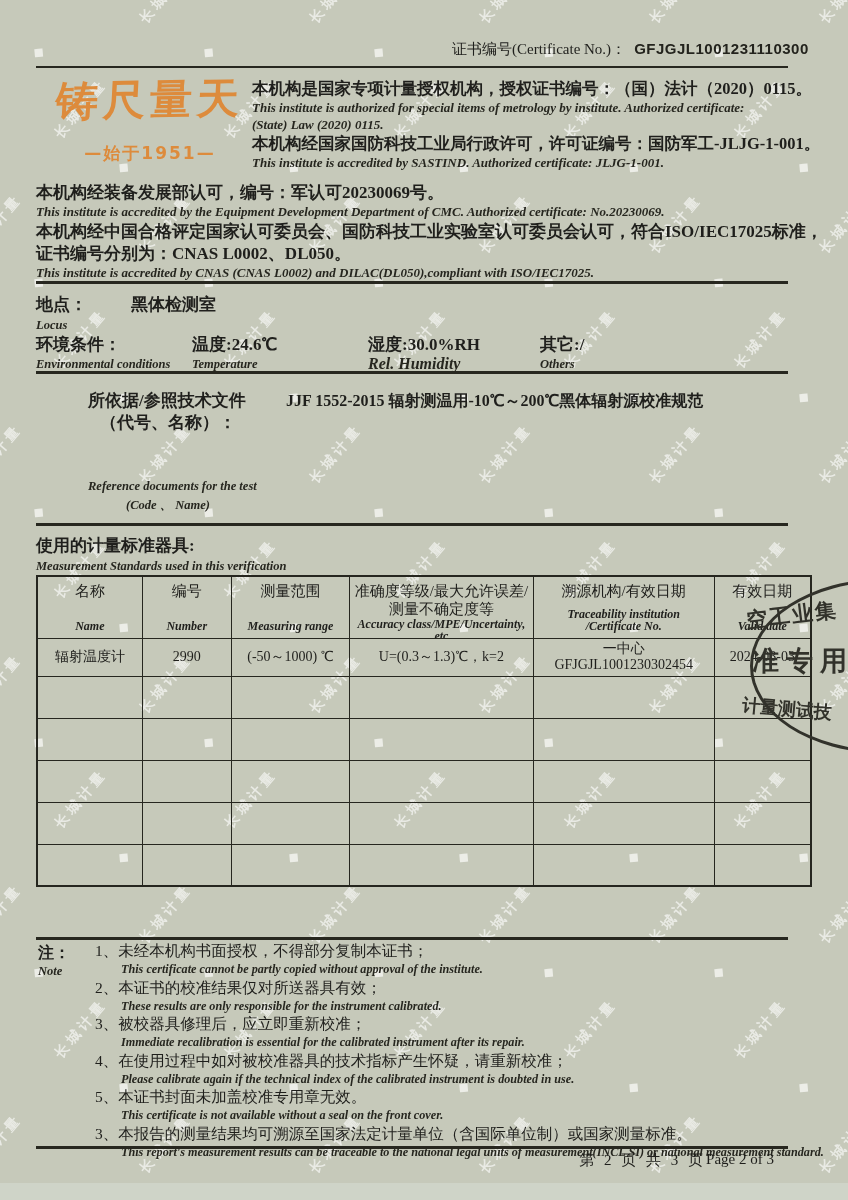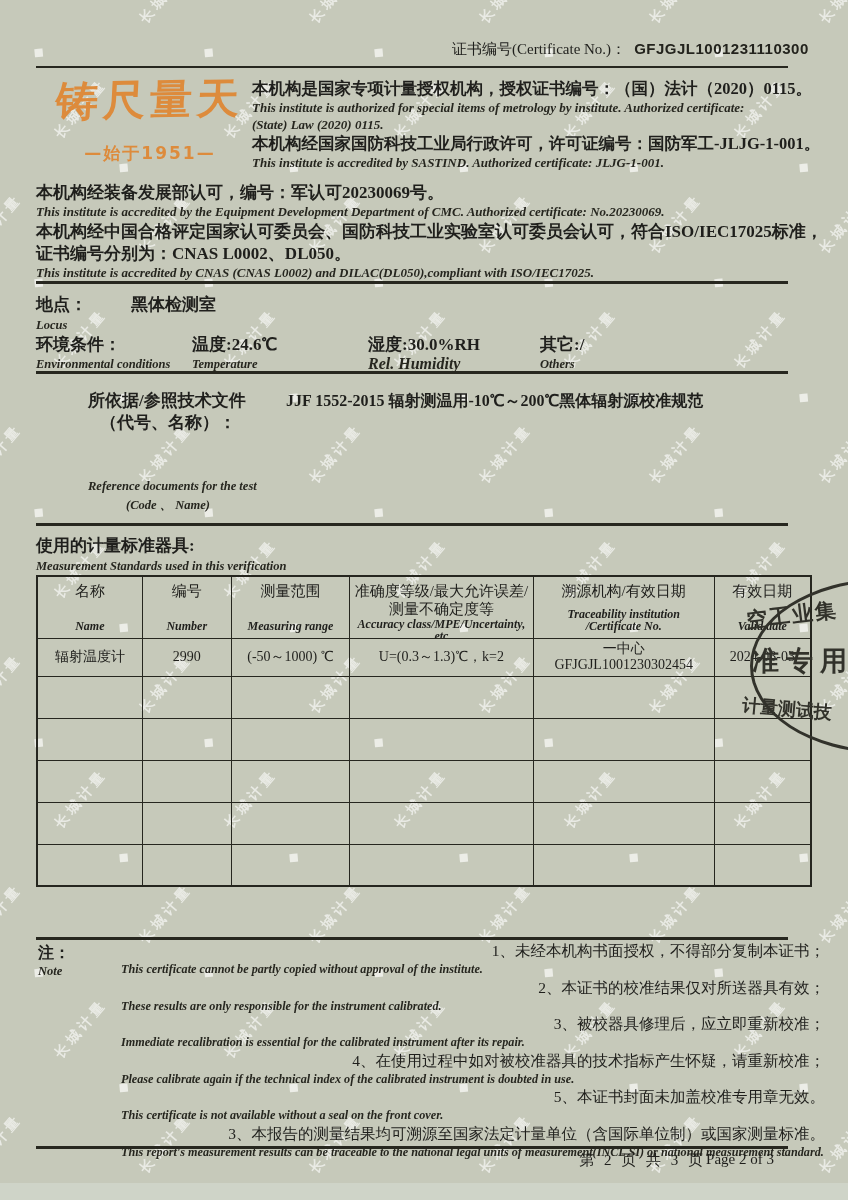--- a/index.html
+++ b/index.html
@@ -92,21 +92,21 @@
                    border:3.5px solid #32322b; border-radius:50%; }
   .stamp-t { position:absolute; color:#32322b; font-weight:bold; white-space:nowrap;
              font-family:"DejaVu Sans", sans-serif; }
   .stamp-t1 { left:6px;  top:38px;  font-size:21px; letter-spacing:2px; transform:rotate(-7deg); }
   .stamp-t2 { left:12px; top:80px;  font-size:27px; letter-spacing:7px; }
   .stamp-t3 { left:2px;  top:134px; font-size:18px; letter-spacing:0px; transform:rotate(5deg); }
   
   .note-label    { position:absolute; left:38px; top:942px; font-size:16px; }
   .note-label-en { position:absolute; left:38px; top:963px; }
   .notes-list { position:absolute; left:95px; top:942px; width:730px; }
-  .note-cn { font-size:15.5px; line-height:17.5px; margin-bottom:2.5px; white-space:nowrap;text-align:right; }
+  .note-cn { font-size:15.5px; line-height:17.5px; margin-bottom:2.5px; white-space:nowrap; }
   .note-en { font-family:"Liberation Serif",serif; font-style:italic; font-weight:bold;
              font-size:12.2px; line-height:14px; margin-bottom:2.5px; padding-left:26px;
              white-space:nowrap; color:#26261f; }
   
   .footer { position:absolute; right:74px; top:1151px; display:flex; 
             font-size:15px; white-space:nowrap; }
   .footer .fp-cn { letter-spacing:3px; }
   .bottom-strip { position:absolute; left:0; top:1183px; width:848px; height:17px;
                   background:#cfd4c8; z-index:2; }
 </style>

